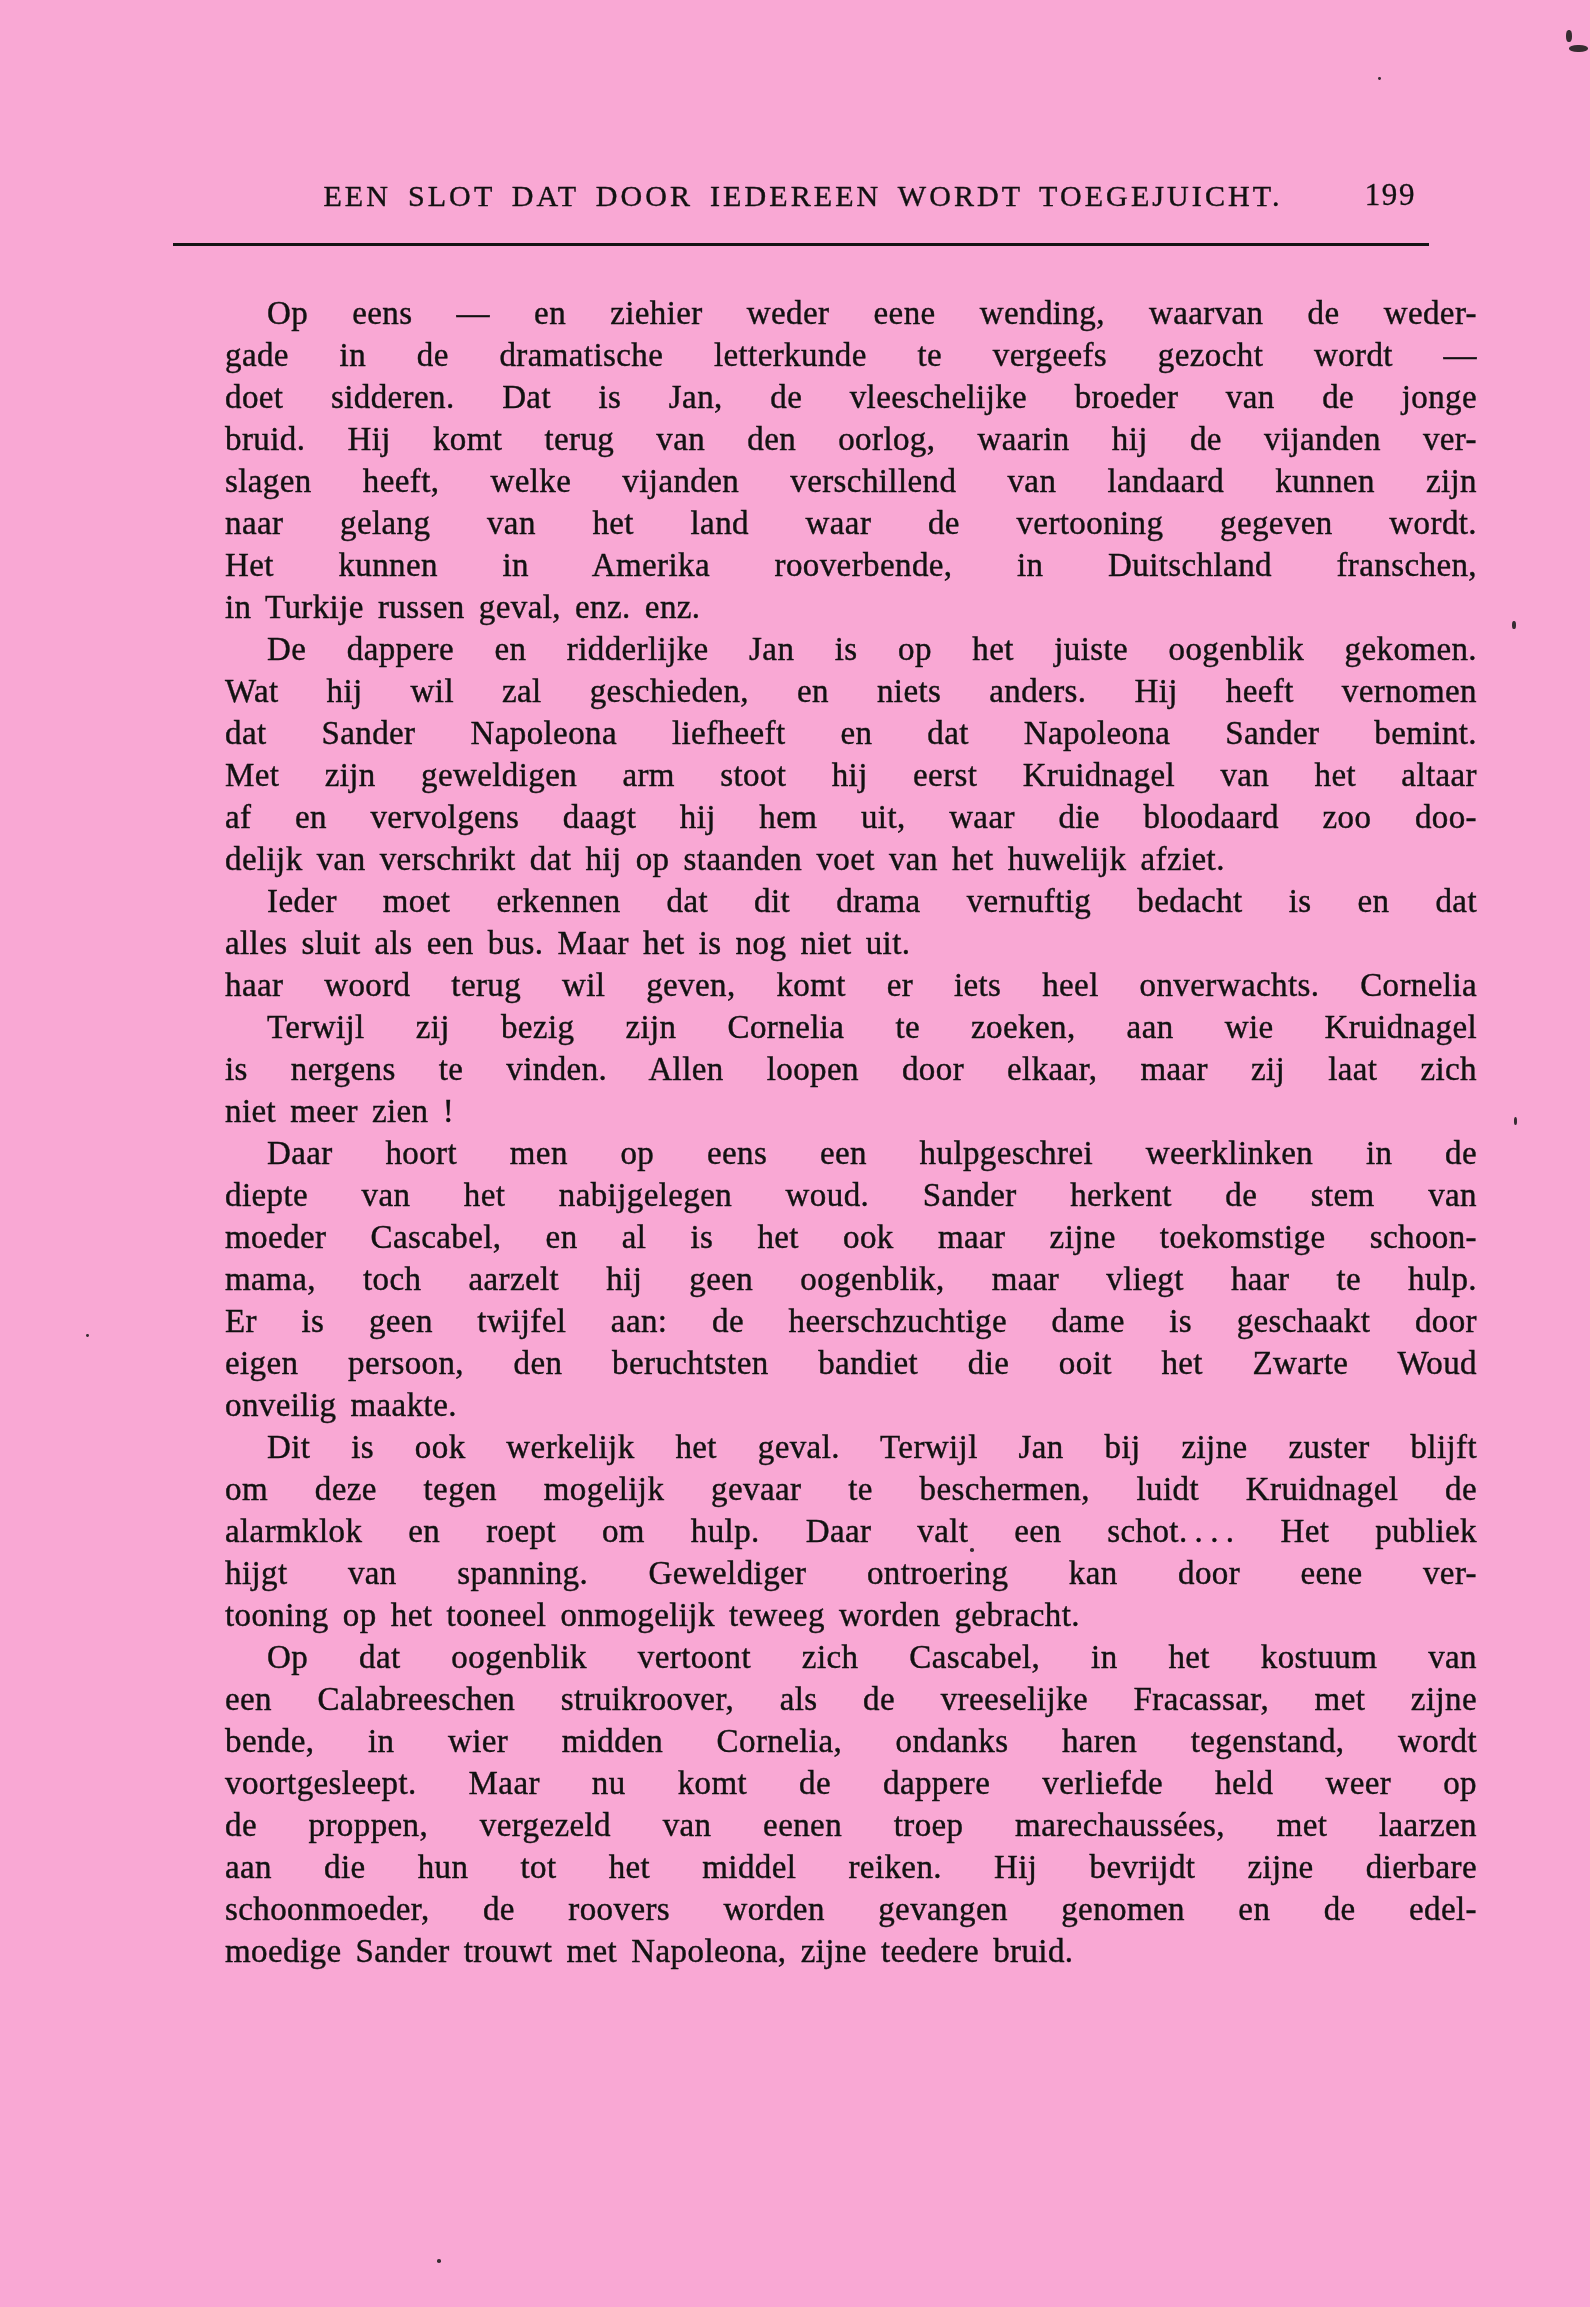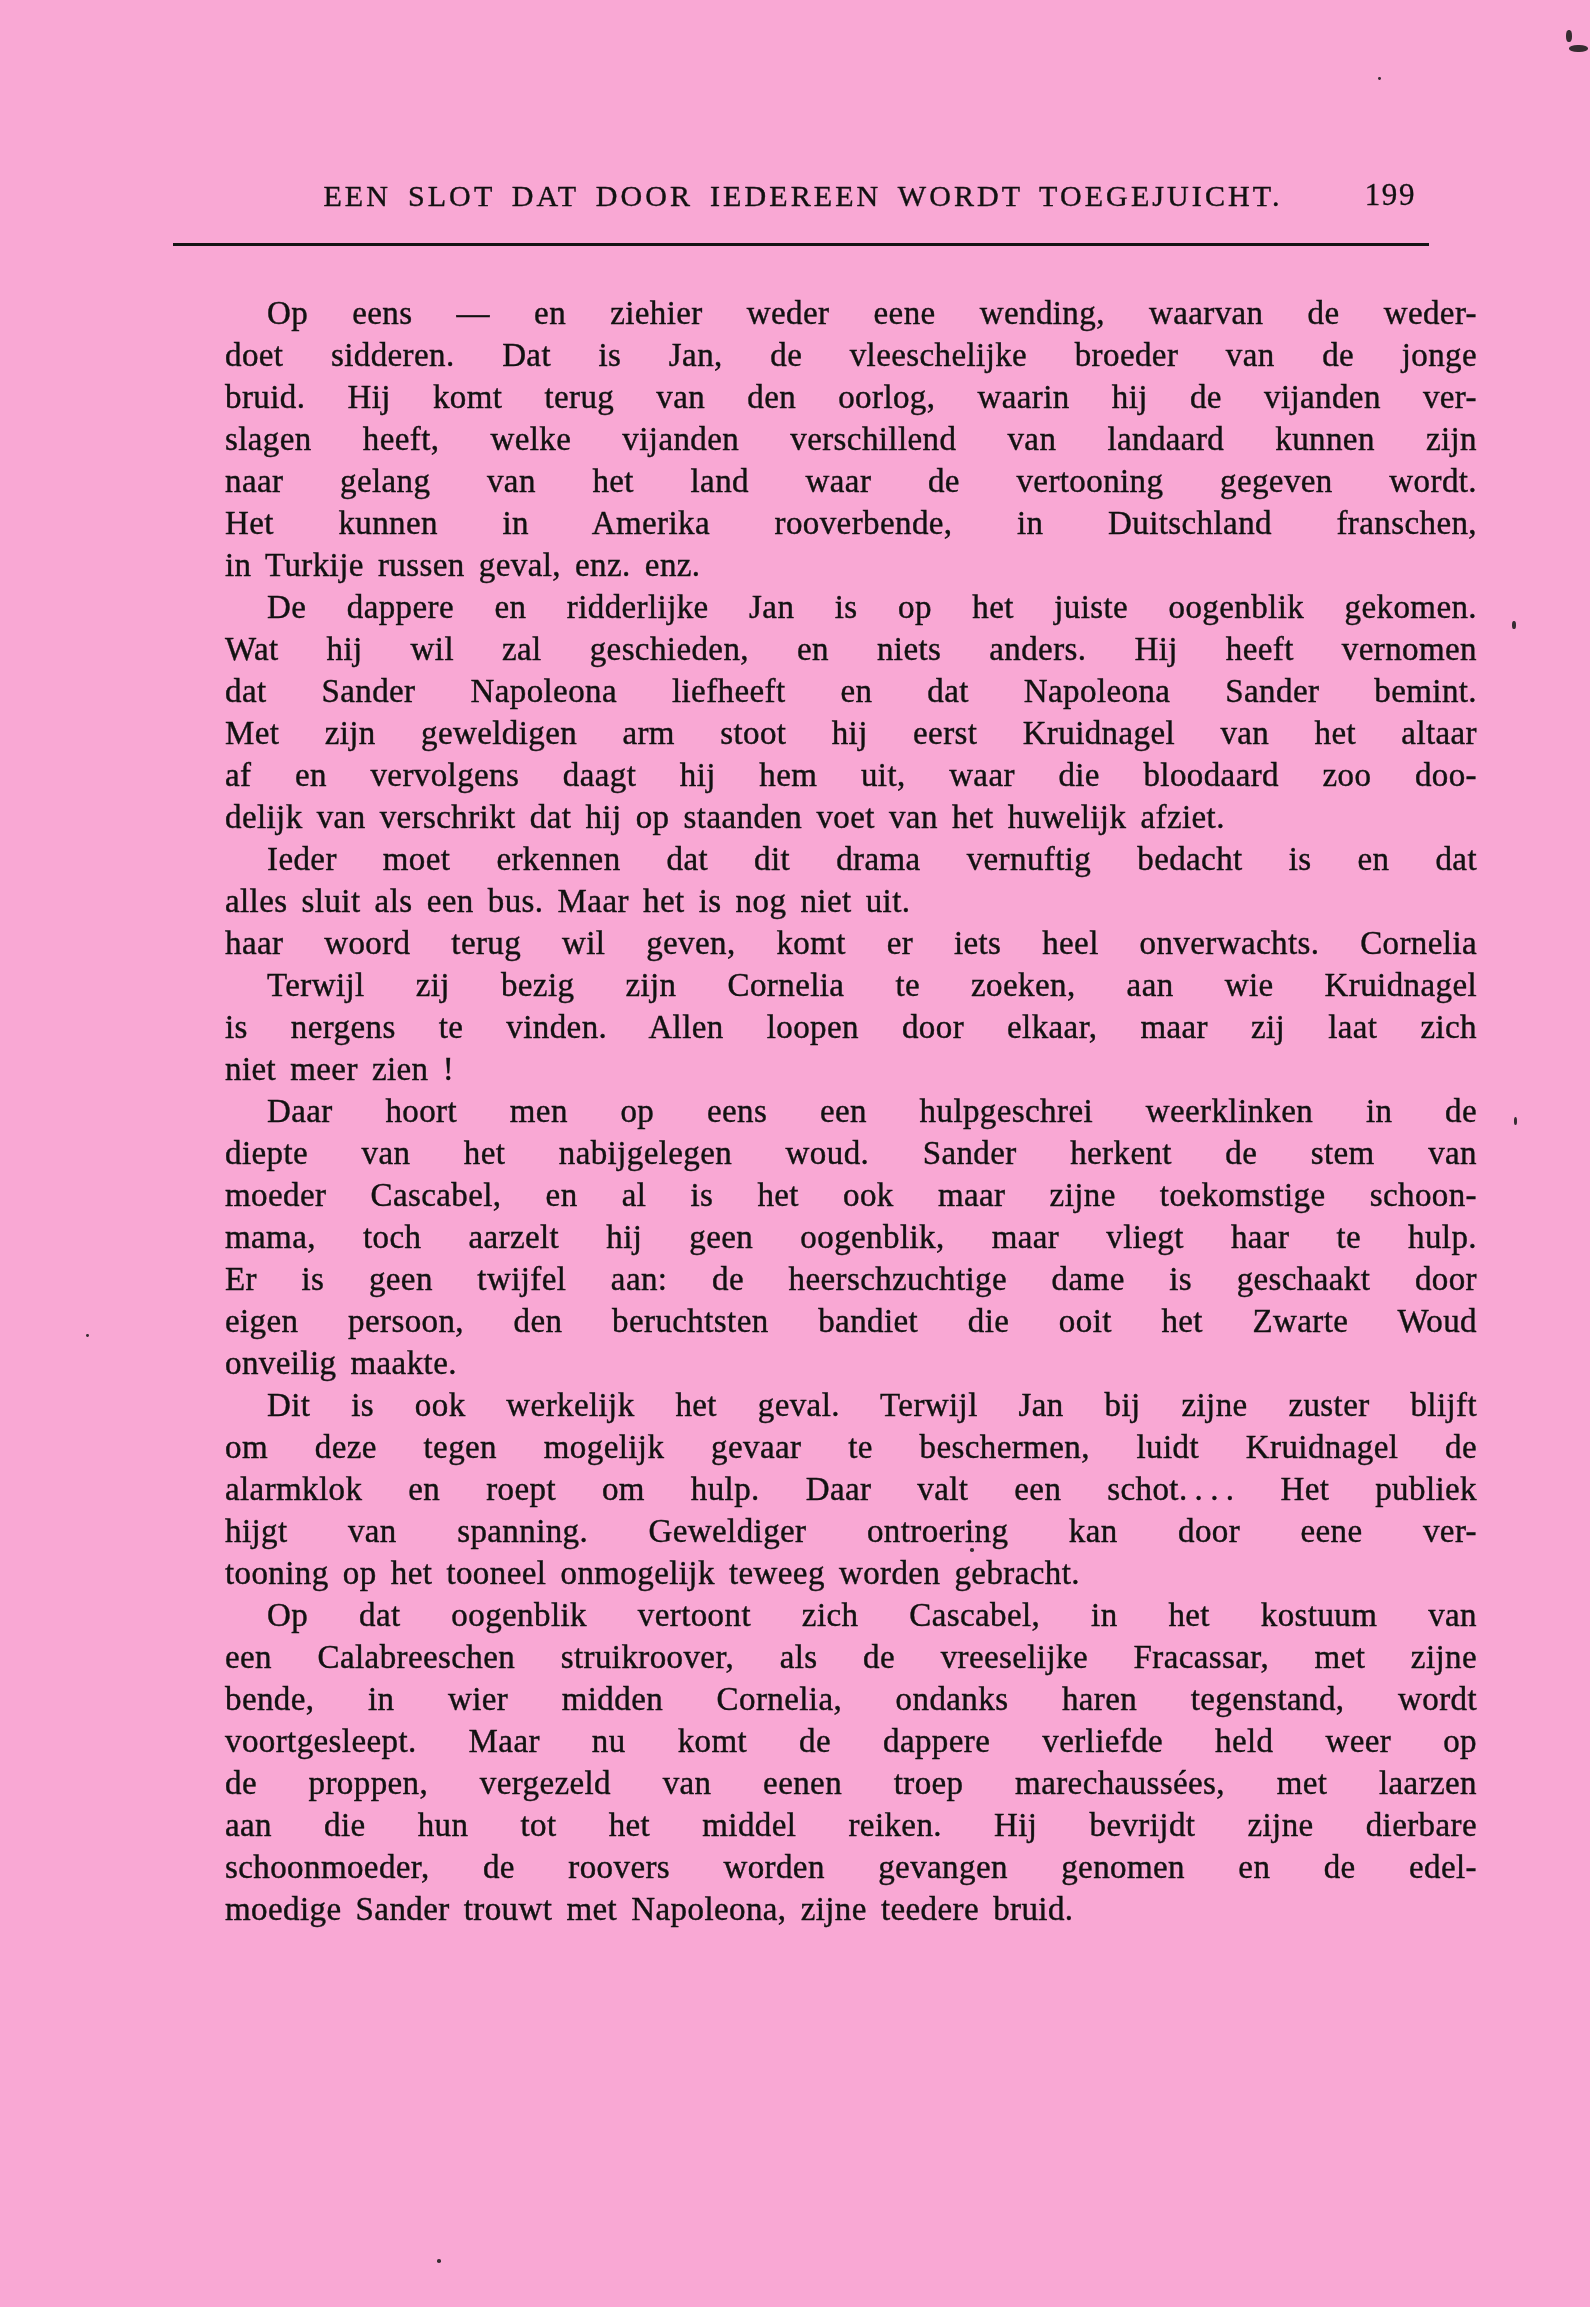--- a/index.html
+++ b/index.html
@@ -75,20 +75,21 @@
   <header class="running-head">
     <span class="head-title">EEN SLOT DAT DOOR IEDEREEN WORDT TOEGEJUICHT.</span>
     <span class="folio">199</span>
   </header>
 
   <div class="head-rule"></div>
 
   <main class="body-text">
       <div class="paragraph">
         <div class="line just indent">Op eens — en ziehier weder eene wending, waarvan de weder-</div>
+        <div class="line just">gade in de dramatische letterkunde te vergeefs gezocht wordt —</div>
         <div class="line just">doet sidderen. Dat is Jan, de vleeschelijke broeder van de jonge</div>
         <div class="line just">bruid. Hij komt terug van den oorlog, waarin hij de vijanden ver-</div>
         <div class="line just">slagen heeft, welke vijanden verschillend van landaard kunnen zijn</div>
         <div class="line just">naar gelang van het land waar de vertooning gegeven wordt.</div>
         <div class="line just">Het kunnen in Amerika rooverbende, in Duitschland franschen,</div>
         <div class="line">in Turkije russen geval, enz. enz.</div>
       </div>
       <div class="paragraph">
         <div class="line just indent">De dappere en ridderlijke Jan is op het juiste oogenblik gekomen.</div>
         <div class="line just">Wat hij wil zal geschieden, en niets anders. Hij heeft vernomen</div>

